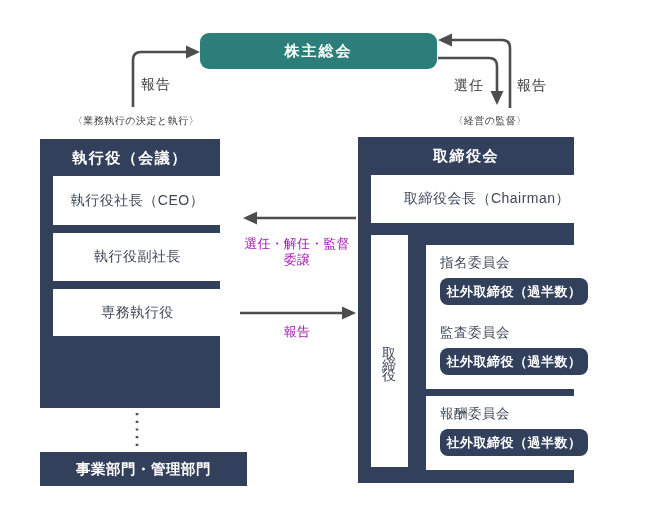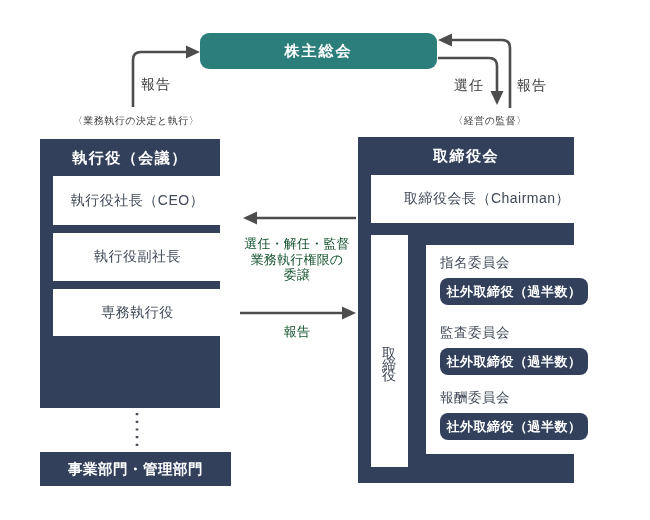--- a/index.html
+++ b/index.html
@@ -31,21 +31,21 @@
   }
   .board-box .darkbox-title{line-height:38px;height:38px;}
   
   .member{
     left:13px;width:169px;height:49px;background:#ffffff;
     color:#3f4857;font-size:14px;letter-spacing:0.5px;
     display:flex;align-items:center;justify-content:center;
   }
   
   .departments{
-    left:40px;top:452px;width:191px;height:34px;background:#32405c;
+    left:40px;top:452px;width:207px;height:34px;background:#32405c;
     color:#ffffff;font-weight:bold;font-size:14.5px;letter-spacing:0.5px;
     display:flex;align-items:center;justify-content:center;
   }
   
   .chairman{
     left:13px;top:38px;width:232px;height:48px;background:#ffffff;
     color:#3f4857;font-size:14px;letter-spacing:0.5px;
     display:flex;align-items:center;justify-content:center;
   }
   
@@ -65,21 +65,21 @@
     position:absolute;left:14px;top:9px;font-size:13.5px;color:#3f4857;letter-spacing:0.5px;
   }
   .committee .c-pill{
     position:absolute;left:14px;top:33px;width:148px;height:27px;background:#32405c;
     color:#ffffff;font-weight:bold;font-size:13px;letter-spacing:0.5px;
     display:flex;align-items:center;justify-content:center;border-radius:8px;
   }
   
   .arrow-label{font-size:14px;color:#3c3c3c;letter-spacing:1px;}
   .mid-label{
-    left:233px;width:128px;text-align:center;font-size:13px;color:#14532d;
+    left:233px;width:128px;text-align:center;font-size:13px;color:#a21caf;
     line-height:15.5px;letter-spacing:0.2px;
   }
   svg{display:block;}
 </style>
 </head>
 <body>
 
 <div id="canvas">
 
   <svg class="abs" style="left:0;top:0;" width="650" height="520" viewBox="0 0 650 520">
@@ -115,21 +115,20 @@
   <div class="abs shareholders">
     <span>株主総会</span>
   </div>
 
   <div class="abs arrow-label" style="left:141px;top:76px;">報告</div>
   <div class="abs arrow-label" style="left:454px;top:77px;">選任</div>
   <div class="abs arrow-label" style="left:517px;top:77px;">報告</div>
 
   <div class="abs mid-label" style="top:236px;">
     <div>選任・解任・監督</div>
-    <div>業務執行権限の</div>
     <div>委譲</div>
   </div>
   <div class="abs mid-label" style="top:324px;">報告</div>
 
   <div class="abs section-heading heading-left">〈業務執行の決定と執行〉</div>
   <div class="abs section-heading heading-right">〈経営の監督〉</div>
 
   <div class="abs darkbox exec-box">
     <div class="darkbox-title">執行役（会議）</div>
     <div class="abs member" style="top:37px;">
@@ -165,21 +164,21 @@
       </div>
     </div>
 
     <div class="abs committee" style="top:178px;height:74px;">
       <div class="c-name">監査委員会</div>
       <div class="c-pill">
         <span>社外取締役（過半数）</span>
       </div>
     </div>
 
-    <div class="abs committee" style="top:243px;height:74px;">
+    <div class="abs committee" style="top:259px;height:74px;">
       <div class="c-name">報酬委員会</div>
       <div class="c-pill">
         <span>社外取締役（過半数）</span>
       </div>
     </div>
   </div>
 
 </div>
 
 </body></html>

